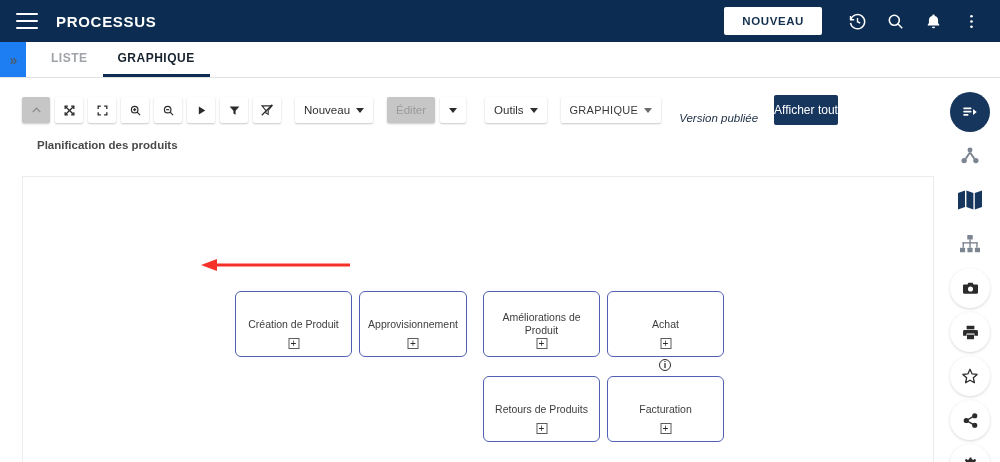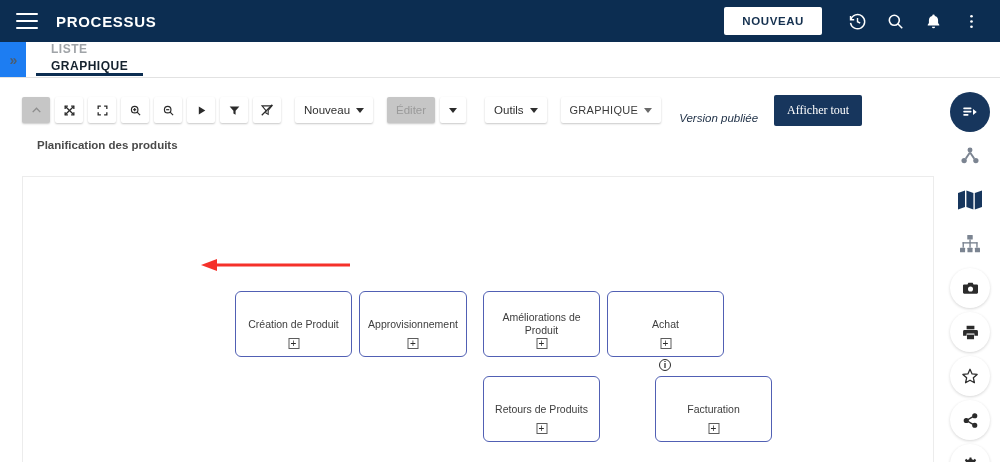--- a/index.html
+++ b/index.html
@@ -54,21 +54,21 @@
     background: #ffffff;
     border-bottom: 1px solid #e2e2e2;
     display: flex; align-items: stretch;
   }
   #sidebar-expander {
     width: 26px; background: #1d7df2;
     display: flex; align-items: center; justify-content: center;
     color: #4b5d70; font-size: 14px; font-weight: bold;
     cursor: pointer; letter-spacing: -1px;
   }
-  #tab-list { display: flex; align-items: stretch; margin-left: 10px; flex-direction: column; }
+  #tab-list { display: flex; align-items: stretch; margin-left: 10px; }
   .tab {
     display: flex; align-items: center;
     padding: 0 15px;
     font-size: 12px; font-weight: bold; letter-spacing: 0.5px;
     color: #a0a4a8; cursor: pointer;
     border-bottom: 3px solid transparent;
   }
   .tab.active { color: #15222e; border-bottom-color: #0c2d51; }
 
   
@@ -108,22 +108,22 @@
     padding: 0 9px; font-size: 11px; color: #3a3a3a; cursor: pointer;
     letter-spacing: 0.3px;
   }
   #version-label {
     font-size: 11.5px; font-style: italic; color: #23344a;
     margin: 16px 16px 0 18px; white-space: nowrap;
   }
   #show-all-button {
     background: #17365d; color: #ffffff;
     font-size: 12px; border: none; border-radius: 2px;
-    padding: 8px 13px; cursor: pointer;
-    font-family: Liberation Serif, serif;
+    padding: 8px 0; cursor: pointer;
+    font-family: Liberation Sans, sans-serif;
     text-align: center;
   }
 
   
   #diagram-title {
     position: absolute; left: 37px; top: 139px;
     font-size: 11.5px; font-weight: bold; color: #4a4a4a;
   }
   #canvas {
     position: absolute; left: 22px; top: 176px;
@@ -359,21 +359,21 @@
     <div class="node-label">Achat</div>
     <div class="node-expand">+</div>
   </div>
   <div class="node-badge" style="left:636px; top:182px;">i</div>
 
   <div class="node" style="left:460px; top:199px; width:117px; height:66px;">
     <div class="node-label">Retours de Produits</div>
     <div class="node-expand">+</div>
   </div>
 
-  <div class="node" style="left:584px; top:199px; width:117px; height:66px;margin-left:48px;">
+  <div class="node" style="left:584px; top:199px; width:117px; height:66px;">
     <div class="node-label">Facturation</div>
     <div class="node-expand">+</div>
   </div>
 </div>
 
 <div id="right-rail">
 
   <div class="rail-item filled">
     <svg width="18" height="18" viewBox="0 0 24 24" fill="currentColor">
       <rect x="3" y="6" width="11" height="2.2" rx="1"></rect>

